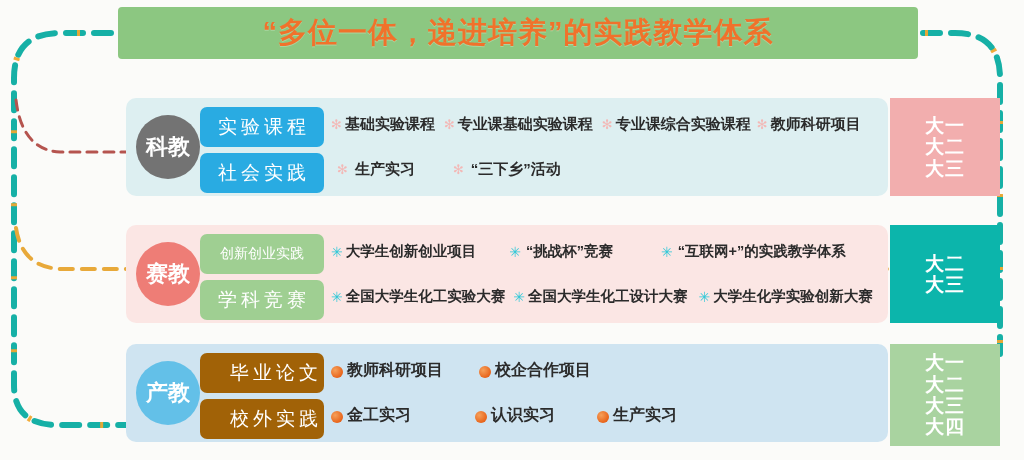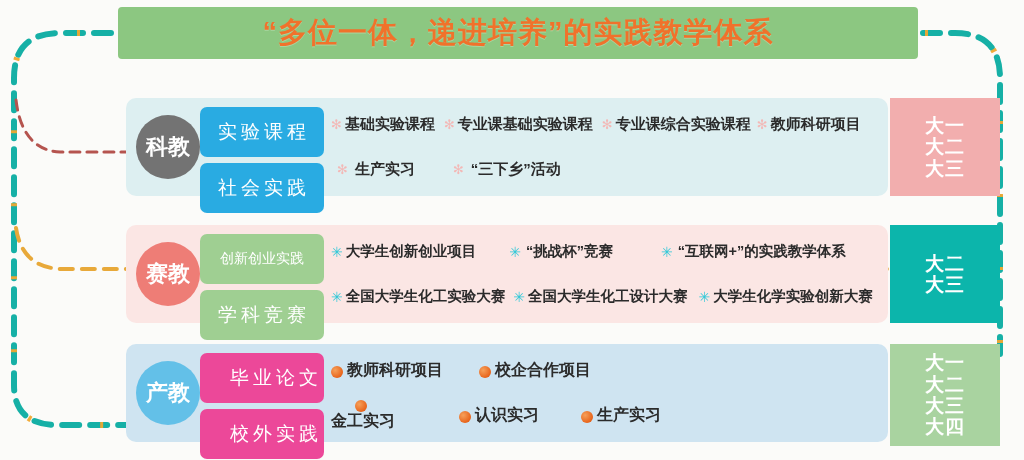--- a/index.html
+++ b/index.html
@@ -39,31 +39,31 @@
     display:flex;align-items:center;justify-content:center;
     color:#ffffff;font-size:22px;font-weight:bold;letter-spacing:0px;
     z-index:3;
   }
   .c1{background:#737373;}
   .c2{background:#ee7d76;}
   .c3{background:#63c0e8;}
 
   .labels{position:absolute;left:74px;top:9px;width:124px;}
   .pill{
-    width:124px;height:50px;border-radius:7px;
+    width:124px;height:40px;border-radius:7px;
     display:flex;align-items:center;justify-content:center;
     color:#ffffff;font-size:19px;font-weight:normal;
     margin-bottom:6px;
     box-sizing:border-box;
   }
   .pill.sp{letter-spacing:4px;text-indent:4px;}
   .pill.tight{letter-spacing:0px;font-size:14px;}
   .p-blue{background:#29abe2;}
   .p-green{background:#9fcf92;}
-  .p-teal{background:#ec4899;padding-left:24px;}
+  .p-teal{background:#a16207;padding-left:24px;}
 
   .items{position:absolute;left:205px;top:4px;right:8px;}
   .item-line{height:45px;display:flex;align-items:center;}
   .item{
     display:inline-flex;align-items:center;
     font-size:15px;font-weight:bold;color:#2b2b2b;
     white-space:nowrap;
   }
   .row1 .item{font-size:15px;}
   .row2 .item{font-size:14.5px;}
@@ -207,21 +207,21 @@
         <span class="item" style="margin-right:36px;">
           <span class="b-dot"></span>
           <span>教师科研项目</span>
         </span>
         <span class="item">
           <span class="b-dot"></span>
           <span>校企合作项目</span>
         </span>
       </div>
       <div class="item-line">
-        <span class="item" style="margin-right:64px;flex-direction:column;">
+        <span class="item" style="margin-right:64px;">
           <span class="b-dot"></span>
           <span>金工实习</span>
         </span>
         <span class="item" style="margin-right:42px;">
           <span class="b-dot"></span>
           <span>认识实习</span>
         </span>
         <span class="item">
           <span class="b-dot"></span>
           <span>生产实习</span>

